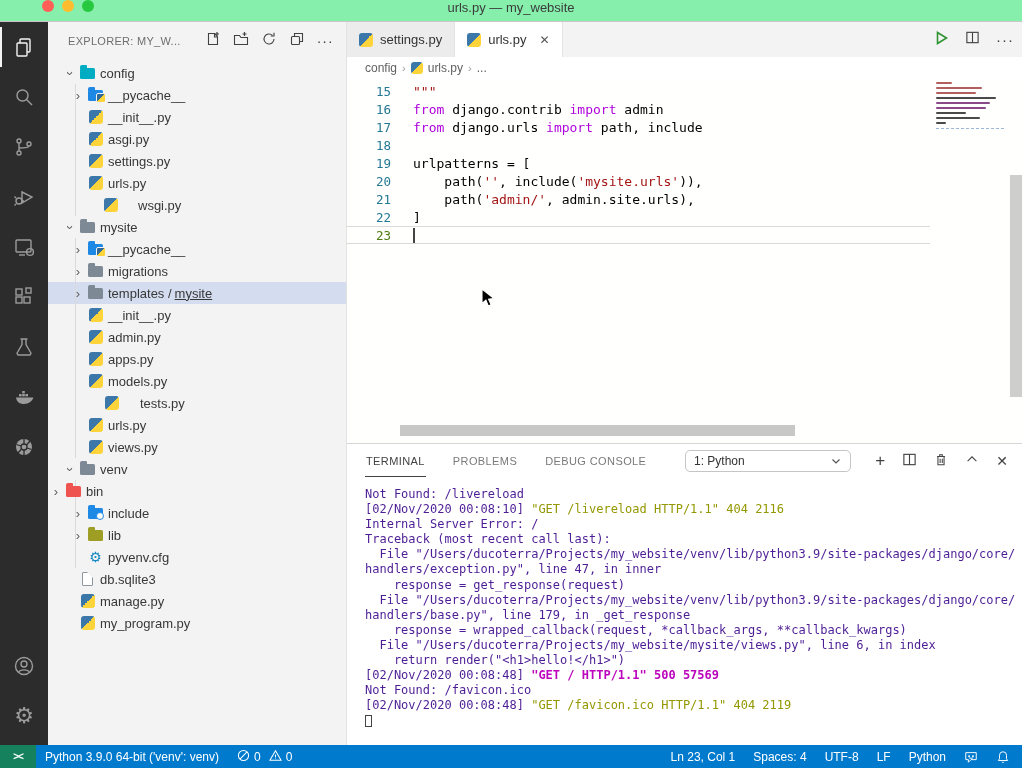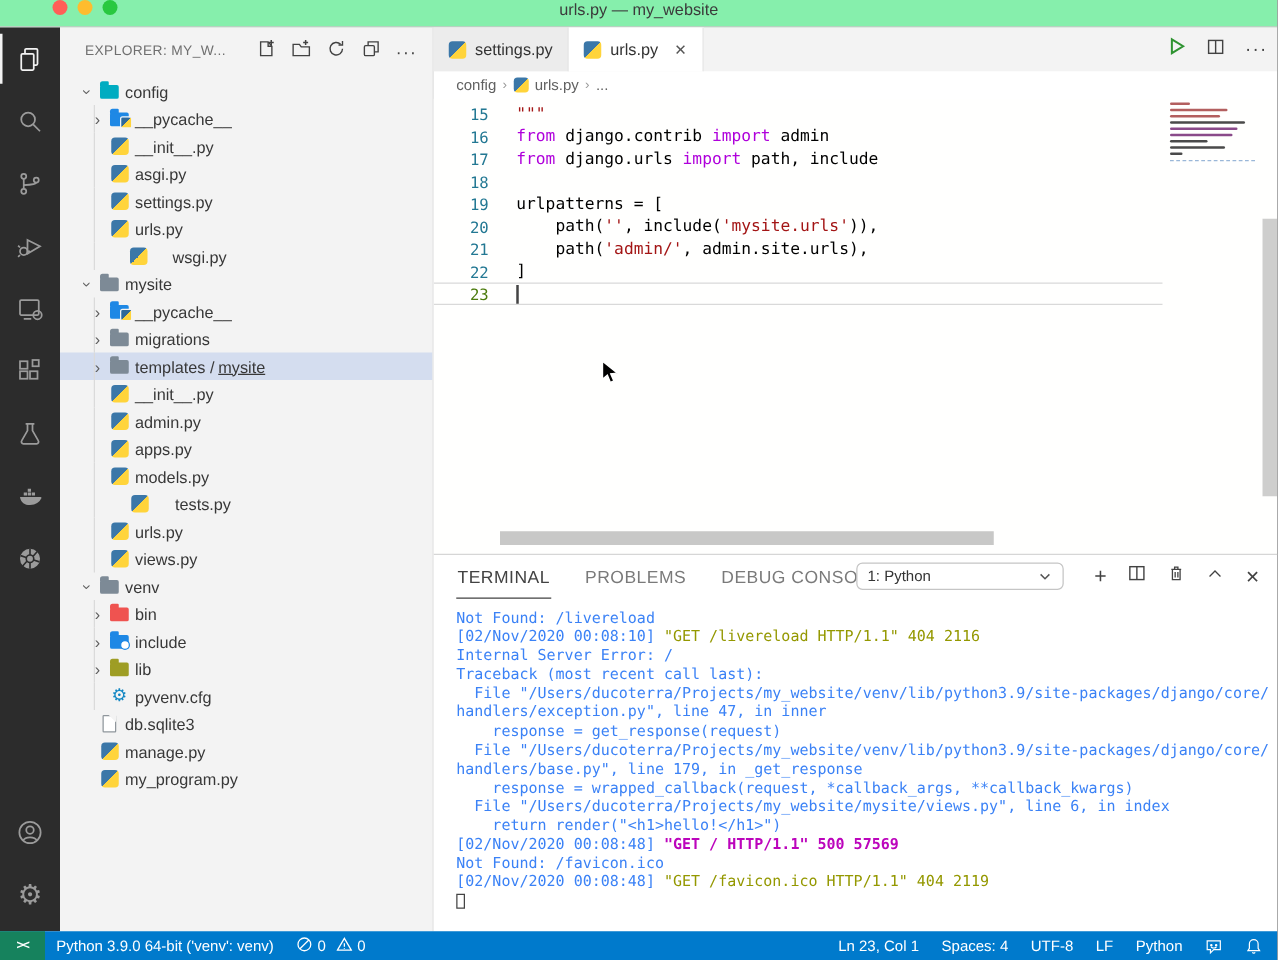--- a/index.html
+++ b/index.html
@@ -86,32 +86,32 @@
 
   .minimap { position:absolute; top:0; right:12px; width:78px; height:100%; }
   .mbar { height:2px; margin:3px 0 0 4px; border-radius:1px; }
   .mline-blue { height:0; border-top:1px dashed #9ab7d8; margin:4px 0 0 4px; }
   .vscroll { position:absolute; right:0; top:96px; width:12px; height:222px; background:rgba(110,110,110,.34); }
   .hscroll { position:absolute; left:53px; bottom:7px; width:395px; height:11px; background:rgba(110,110,110,.38); }
 
   
   .panel { height:302px; flex:none; border-top:1px solid #d6d6d6; background:#fff; position:relative; }
   .pheader { height:34px; display:flex; align-items:center; padding-left:18px; position:relative; }
-  .ptab { font-size:14px; letter-spacing:.4px; color:#7a7a7a; margin-right:26px; padding:9px 1px; }
+  .ptab { font-size:11px; letter-spacing:.4px; color:#7a7a7a; margin-right:26px; padding:9px 1px; }
   .ptab.active { color:#424242; border-bottom:1px solid #424242; }
   .shellselect { position:absolute; left:338px; top:6px; width:166px; height:22px; border:1px solid #c5c5c5; border-radius:5px;
                  display:flex; align-items:center; font-size:12px; color:#333; padding:0 8px; justify-content:space-between; background:#fff; }
   .pactions { position:absolute; right:14px; top:0; height:34px; display:flex; align-items:center; gap:17px; }
   .pactions svg { stroke:#424242; fill:none; stroke-width:1.2; }
   .pplus { font-size:17px; color:#424242; font-weight:400; }
   .pclose { font-size:14px; color:#424242; }
 
   .terminal { padding:9px 0 0 18px; }
   .tline { font-family:"DejaVu Sans Mono","Liberation Mono",monospace; font-size:12px; line-height:15.1px; white-space:pre; }
-  .td { color:#3b82f6; }
+  .td { color:#4c1d95; }
   .ty { color:#949800; }
   .tm { color:#bc05bc; font-weight:bold; }
   .cursorbox { display:inline-block; width:7px; height:12px; border:1px solid #444; vertical-align:middle; }
 
   
   .statusbar { position:absolute; bottom:0; left:0; right:0; height:23px; background:#007acc; display:flex; align-items:center;
                color:#fff; font-size:12px; }
   .sbremote { width:36px; height:23px; background:#16825d; display:flex; align-items:center; justify-content:center;
               font-size:10px; font-weight:bold; letter-spacing:-1px; }
   .sbitem { padding:0 9px; display:flex; align-items:center; gap:4px; white-space:nowrap; }
@@ -367,21 +367,21 @@
             </span>
             <span class="tlabel">views.py</span>
           </div>
           <div class="trow" style="padding-left: 14px;">
             <span class="chev open"></span>
             <span class="ticon">
               <span class="folder" style="--fc:#7d8a96"></span>
             </span>
             <span class="tlabel">venv</span>
           </div>
-          <div class="trow guided" style="padding-left: 22px;">
+          <div class="trow guided" style="">
             <span class="chev"></span>
             <span class="ticon">
               <span class="folder" style="--fc:#ef5350"></span>
             </span>
             <span class="tlabel">bin</span>
           </div>
           <div class="trow guided" style="padding-left: 22px;">
             <span class="chev"></span>
             <span class="ticon">
               <span class="folder fdot" style="--fc:#1e88e5"></span>

